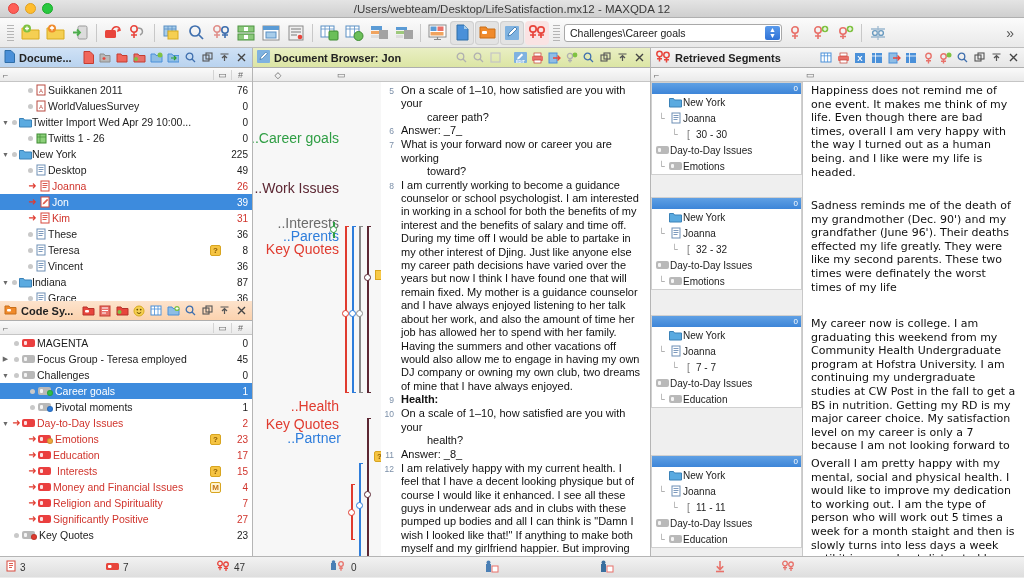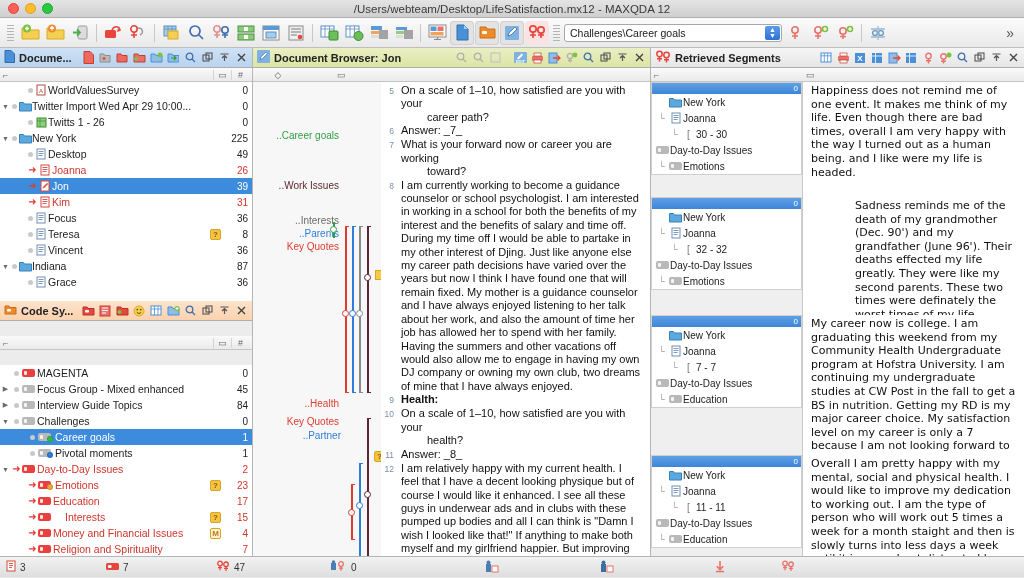--- a/index.html
+++ b/index.html
@@ -114,21 +114,21 @@
   .browser-body { flex:1; display:flex; overflow:hidden; background:#fff; }
   .gutter { width:88px; position:relative; background:#f7f7f7; border-right:0px; overflow:hidden;}
   .bracket-area { width:40px; position:relative; background:#f7f7f7; }
   .doc-text { flex:1; background:#fff; overflow:hidden; padding:2px 8px 0 0; position:relative;}
   .docline { display:flex; font-size:11.3px; line-height:13.2px; color:#111; }
   .lineno { width:20px; text-align:right; padding-right:7px; font-size:8.5px; color:#7b8fa8; flex:0 0 auto; padding-top:1px;}
   .ltext  { flex:1; font-family:Liberation Sans, sans-serif; font-size:11px; line-height:13.4px; }
   .ltext.b { font-weight:bold; }
   .ltext.ind { padding-left:26px; }
 
-  .coda-label { position:absolute; font-size:10px; white-space:nowrap; text-align:right; }
+  .coda-label { position:absolute; font-size:14px; white-space:nowrap; text-align:right; }
   .vline { position:absolute; width:1.5px; }
   .vcirc { position:absolute; width:7px;height:7px;border-radius:50%;background:#fff;border:1.5px solid; }
   .brk { position:absolute; border-style:solid; border-width:1.5px 0 1.5px 1.5px; width:5px; }
   .ytag { position:absolute; width:10px;height:10px;background:#f7c948;border:1px solid #d9a41f; }
 
   
   .rs-body { flex:1; display:flex; overflow:hidden; background:#f2f2f2; }
   .rs-left { width:152px; background:#efefef; border-right:1px solid #c8c8c8; overflow:hidden;}
   .rs-right{ flex:1; background:#fff; overflow:hidden; }
   .seg-info { background:#fff; border:1px solid #d0d0d0; margin-bottom:2px; }
@@ -453,20 +453,36 @@
               <span class="tw"></span>
               <span class="bullet">
                 <i></i>
               </span>
               <span class="ic">
                 <svg width="10" height="12" viewBox="0 0 10 12">
                   <rect x="1" y="1" width="8" height="10" fill="#fff" stroke="#b94a41"></rect>
                   <text x="5" y="8.5" font-size="6" fill="#b94a41" text-anchor="middle" font-family="Liberation Sans">A</text>
                 </svg>
               </span>
+              <span class="lbl">Suikkanen 2011</span>
+              <span class="memo"></span>
+              <span class="num">76</span>
+            </div>
+            <div class="row ">
+              <span style="width:16px;flex:0 0 auto"></span>
+              <span class="tw"></span>
+              <span class="bullet">
+                <i></i>
+              </span>
+              <span class="ic">
+                <svg width="10" height="12" viewBox="0 0 10 12">
+                  <rect x="1" y="1" width="8" height="10" fill="#fff" stroke="#b94a41"></rect>
+                  <text x="5" y="8.5" font-size="6" fill="#b94a41" text-anchor="middle" font-family="Liberation Sans">A</text>
+                </svg>
+              </span>
               <span class="lbl">WorldValuesSurvey</span>
               <span class="memo"></span>
               <span class="num">0</span>
             </div>
             <div class="row ">
               <span style="width:0px;flex:0 0 auto"></span>
               <span class="tw">▼</span>
               <span class="bullet">
                 <i></i>
               </span>
@@ -573,21 +589,21 @@
               <span class="tw"></span>
               <span class="bullet">
                 <i></i>
               </span>
               <span class="ic">
                 <svg width="10" height="12" viewBox="0 0 10 12">
                   <rect x="1" y="1" width="8" height="10" fill="#fff" stroke="#6e8fb5"></rect>
                   <path d="M2.5 3.5h5M2.5 5.5h5M2.5 7.5h4" stroke="#6e8fb5" stroke-width=".9"></path>
                 </svg>
               </span>
-              <span class="lbl">Focus</span>
+              <span class="lbl">These</span>
               <span class="memo"></span>
               <span class="num">36</span>
             </div>
             <div class="row ">
               <span style="width:16px;flex:0 0 auto"></span>
               <span class="tw"></span>
               <span class="bullet">
                 <i></i>
               </span>
               <span class="ic">
@@ -645,21 +661,21 @@
                   <path d="M2.5 3.5h5M2.5 5.5h5M2.5 7.5h4" stroke="#6e8fb5" stroke-width=".9"></path>
                 </svg>
               </span>
               <span class="lbl">Grace</span>
               <span class="memo"></span>
               <span class="num">36</span>
             </div>
           </div>
       </div>
 
-      <div class="panel" style="flex:1;gap:15px;">
+      <div class="panel" style="flex:1;">
         <div class="panel-head ph-code">
           <span>
             <svg width="13" height="12" viewBox="0 0 13 12">
                 <path d="M1 2h4l1 1.5h6V10H1z" fill="#f08a2b" stroke="#c96f18"></path>
                 <rect x="3" y="5" width="4" height="2.4" rx="1" fill="#fff"></rect>
               </svg>
           </span>
           <span class="ph-title">Code Sy...</span>
           <span class="ph-icons">
             <span class="ico">
@@ -751,38 +767,23 @@
               <span style="width:0px;flex:0 0 auto"></span>
               <span class="tw">▶</span>
               <span style="width:11px;flex:0 0 auto;display:flex;align-items:center;justify-content:center">
                 <span class="bullet">
                   <i></i>
                 </span>
               </span>
               <span style="flex:0 0 auto;display:flex;align-items:center">
                 <span class="g-codebar" style="background:#b9b9b9"></span>
               </span>
-              <span class="lbl" style="padding-left:2px">Focus Group - Mixed enhanced</span>
+              <span class="lbl" style="padding-left:2px">Focus Group - Teresa employed</span>
               <span class="memo"></span>
               <span class="num">45</span>
-            </div>
-            <div class="row ">
-              <span style="width:0px;flex:0 0 auto"></span>
-              <span class="tw">▶</span>
-              <span style="width:11px;flex:0 0 auto;display:flex;align-items:center;justify-content:center">
-                <span class="bullet">
-                  <i></i>
-                </span>
-              </span>
-              <span style="flex:0 0 auto;display:flex;align-items:center">
-                <span class="g-codebar" style="background:#b9b9b9"></span>
-              </span>
-              <span class="lbl" style="padding-left:2px">Interview Guide Topics</span>
-              <span class="memo"></span>
-              <span class="num">84</span>
             </div>
             <div class="row ">
               <span style="width:0px;flex:0 0 auto"></span>
               <span class="tw">▼</span>
               <span style="width:11px;flex:0 0 auto;display:flex;align-items:center;justify-content:center">
                 <span class="bullet">
                   <i></i>
                 </span>
               </span>
               <span style="flex:0 0 auto;display:flex;align-items:center">
@@ -868,21 +869,21 @@
             </div>
             <div class="row  redtext">
               <span style="width:16px;flex:0 0 auto"></span>
               <span class="tw"></span>
               <span style="width:11px;flex:0 0 auto;display:flex;align-items:center;justify-content:center">
                 <span class="arrow-red">➜</span>
               </span>
               <span style="flex:0 0 auto;display:flex;align-items:center">
                 <span class="g-codebar" style="background:#ea3f3f"></span>
               </span>
-              <span class="lbl" style="padding-left:14px">Interests</span>
+              <span class="lbl" style="padding-left:6px">Interests</span>
               <span class="memo">
                 <span class="memo-q">?</span>
               </span>
               <span class="num">15</span>
             </div>
             <div class="row  redtext">
               <span style="width:16px;flex:0 0 auto"></span>
               <span class="tw"></span>
               <span style="width:11px;flex:0 0 auto;display:flex;align-items:center;justify-content:center">
                 <span class="arrow-red">➜</span>
@@ -1386,21 +1387,21 @@
                   </span>
                   <span>Education</span>
                 </div>
               </div>
             </div>
           </div>
         <div class="rs-right" id="rs-right">
             <div class="seg-block" style="height: 115px;">
               <div class="seg-text">Happiness does not remind me of one event. It makes me think of my life.  Even though there are bad times, overall I am very happy with the way I turned out as a human being. and I like were my life is headed.</div>
             </div>
-            <div class="seg-block" style="height: 118px; padding-left: 44px;">
+            <div class="seg-block" style="height: 118px;">
               <div class="seg-text">Sadness reminds me of the death of my grandmother (Dec. 90') and my grandfather (June 96').  Their deaths effected my life greatly. They were like my second parents. These two times were definately the worst times of my life</div>
             </div>
             <div class="seg-block" style="height: 140px;">
               <div class="seg-text">My career now is college. I am graduating this weekend from my Community Health Undergraduate program at Hofstra University.  I am continuing my undergraduate studies at CW Post in the fall to get a BS in nutrition.  Getting my RD is my major career choice.  My satisfaction level on my career is only a 7 because I am not looking forward to going back to undergrad college but it is the only way I can achieve a license.</div>
             </div>
             <div class="seg-block" style="height: 120px;">
               <div class="seg-text">Overall I am pretty happy with my mental, social and physical health.  I would like to improve my dedication to working out.  I am the type of person who will work out 5 times a week for a month staight and then is slowly turns into less days a week until it is none.  I get distracted by school work,</div>
             </div>
           </div>
       </div>

